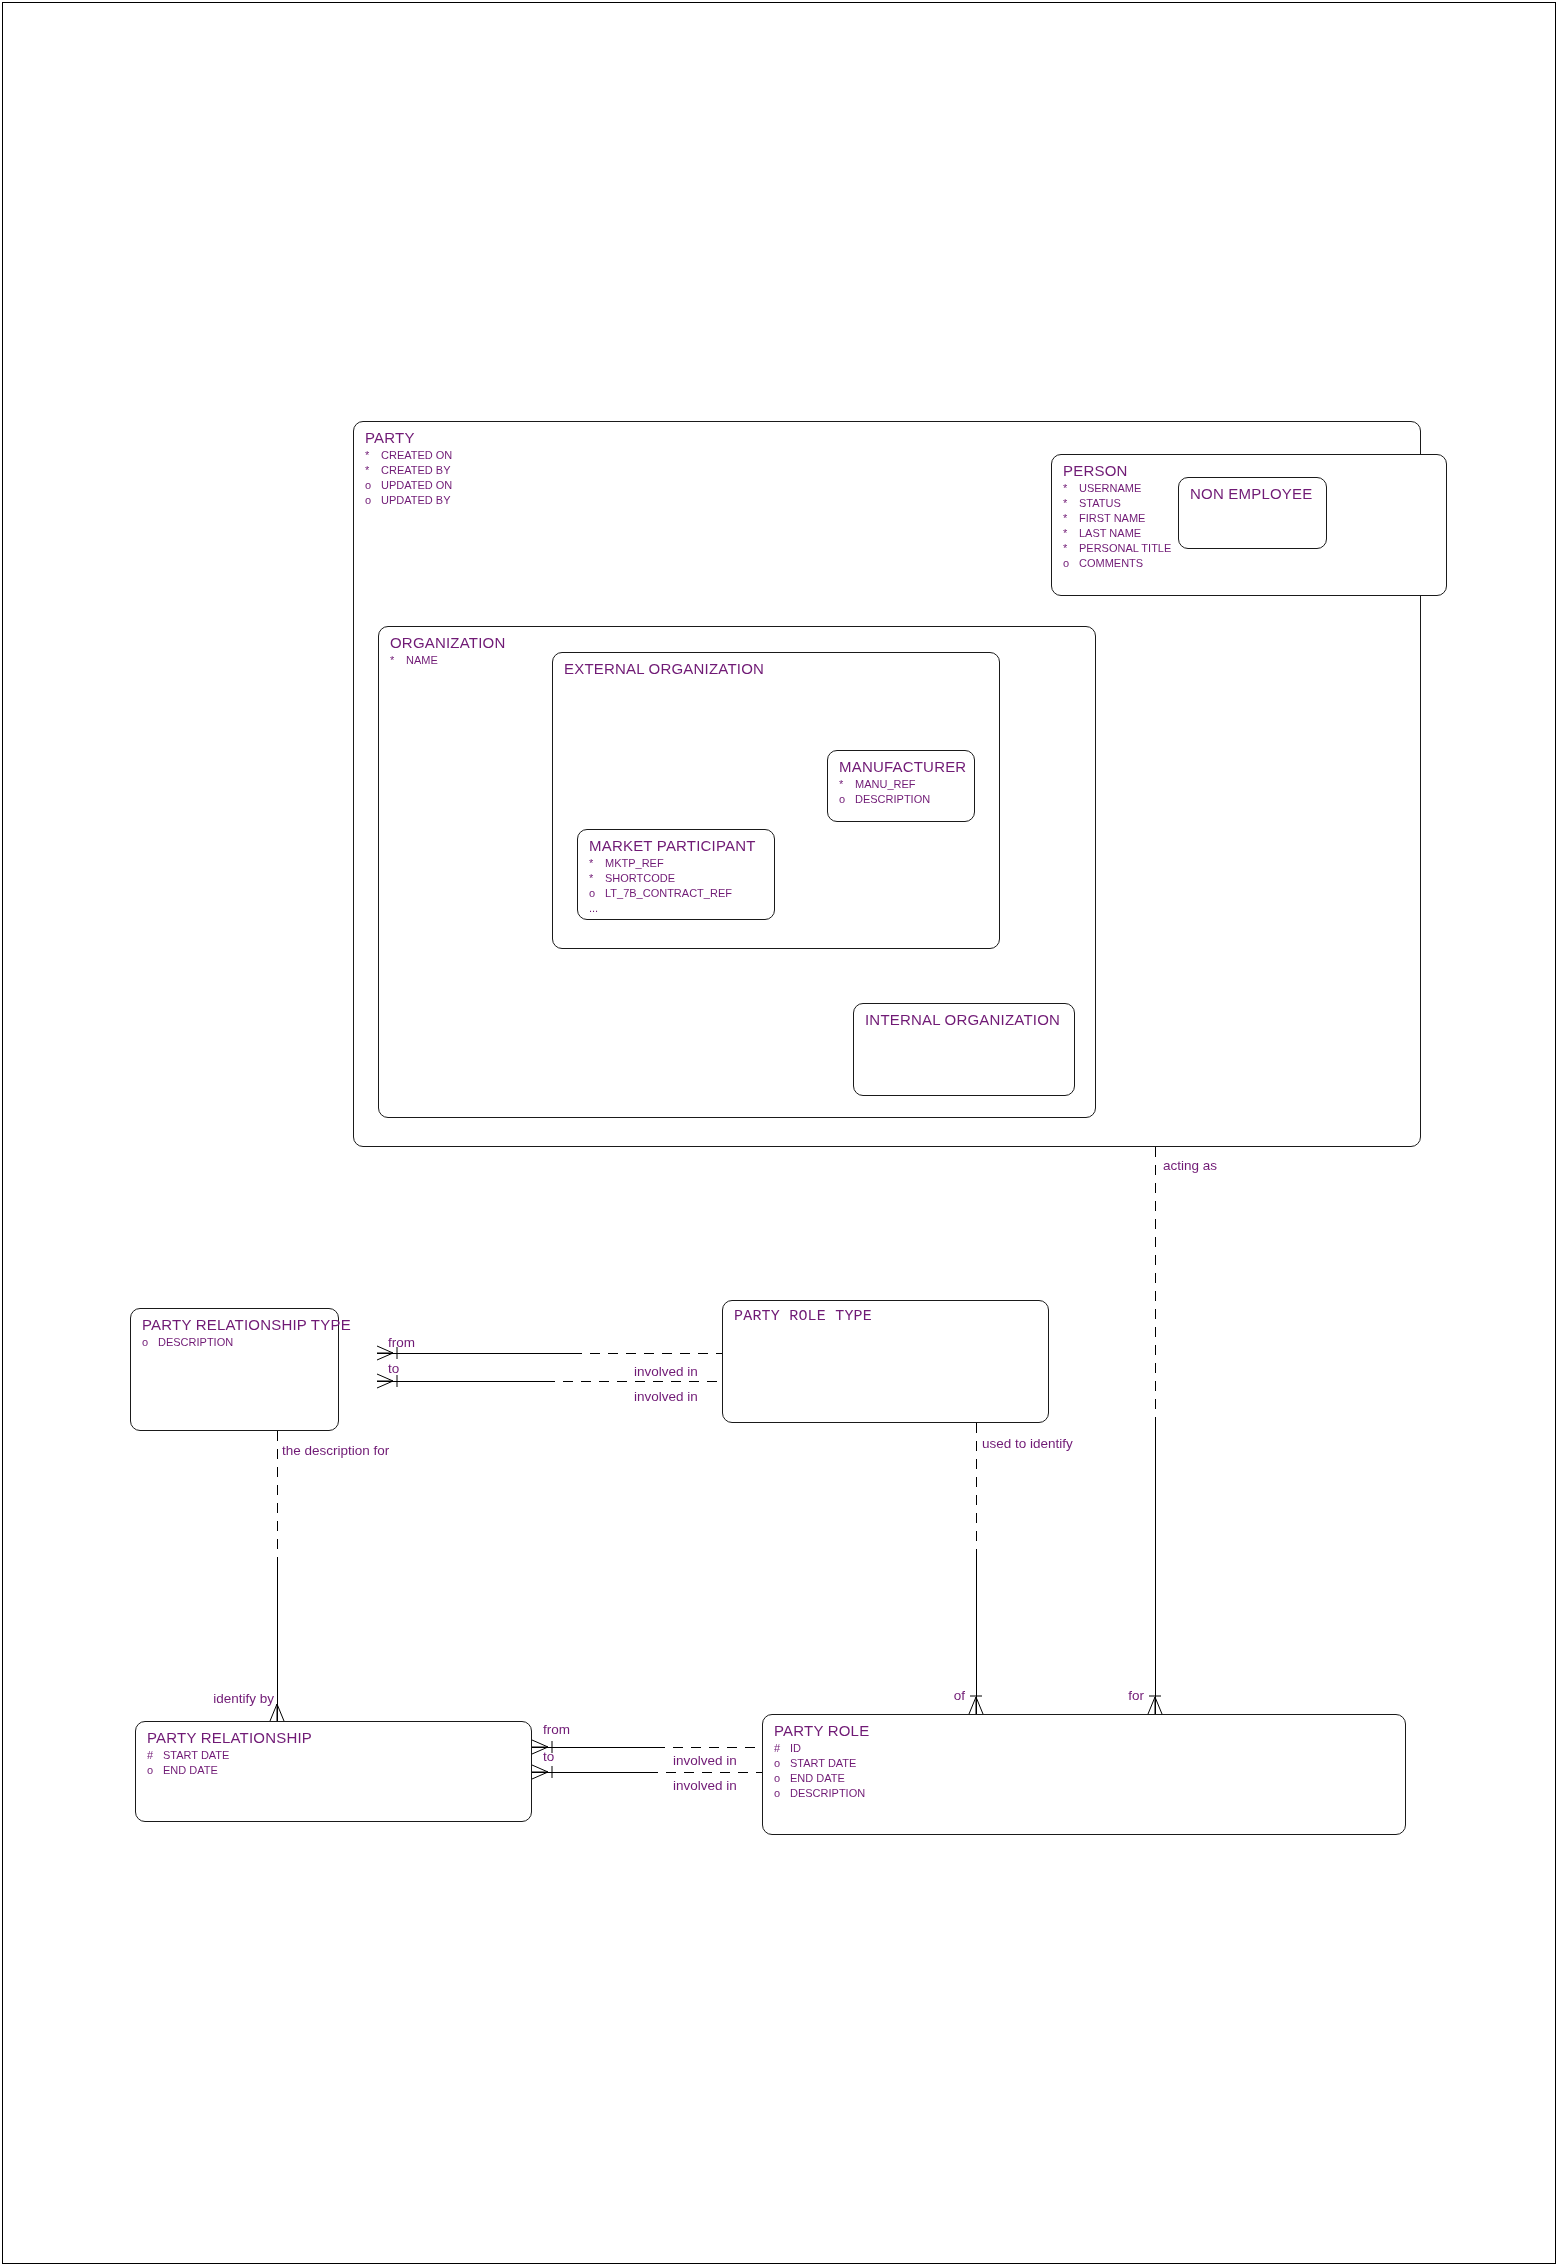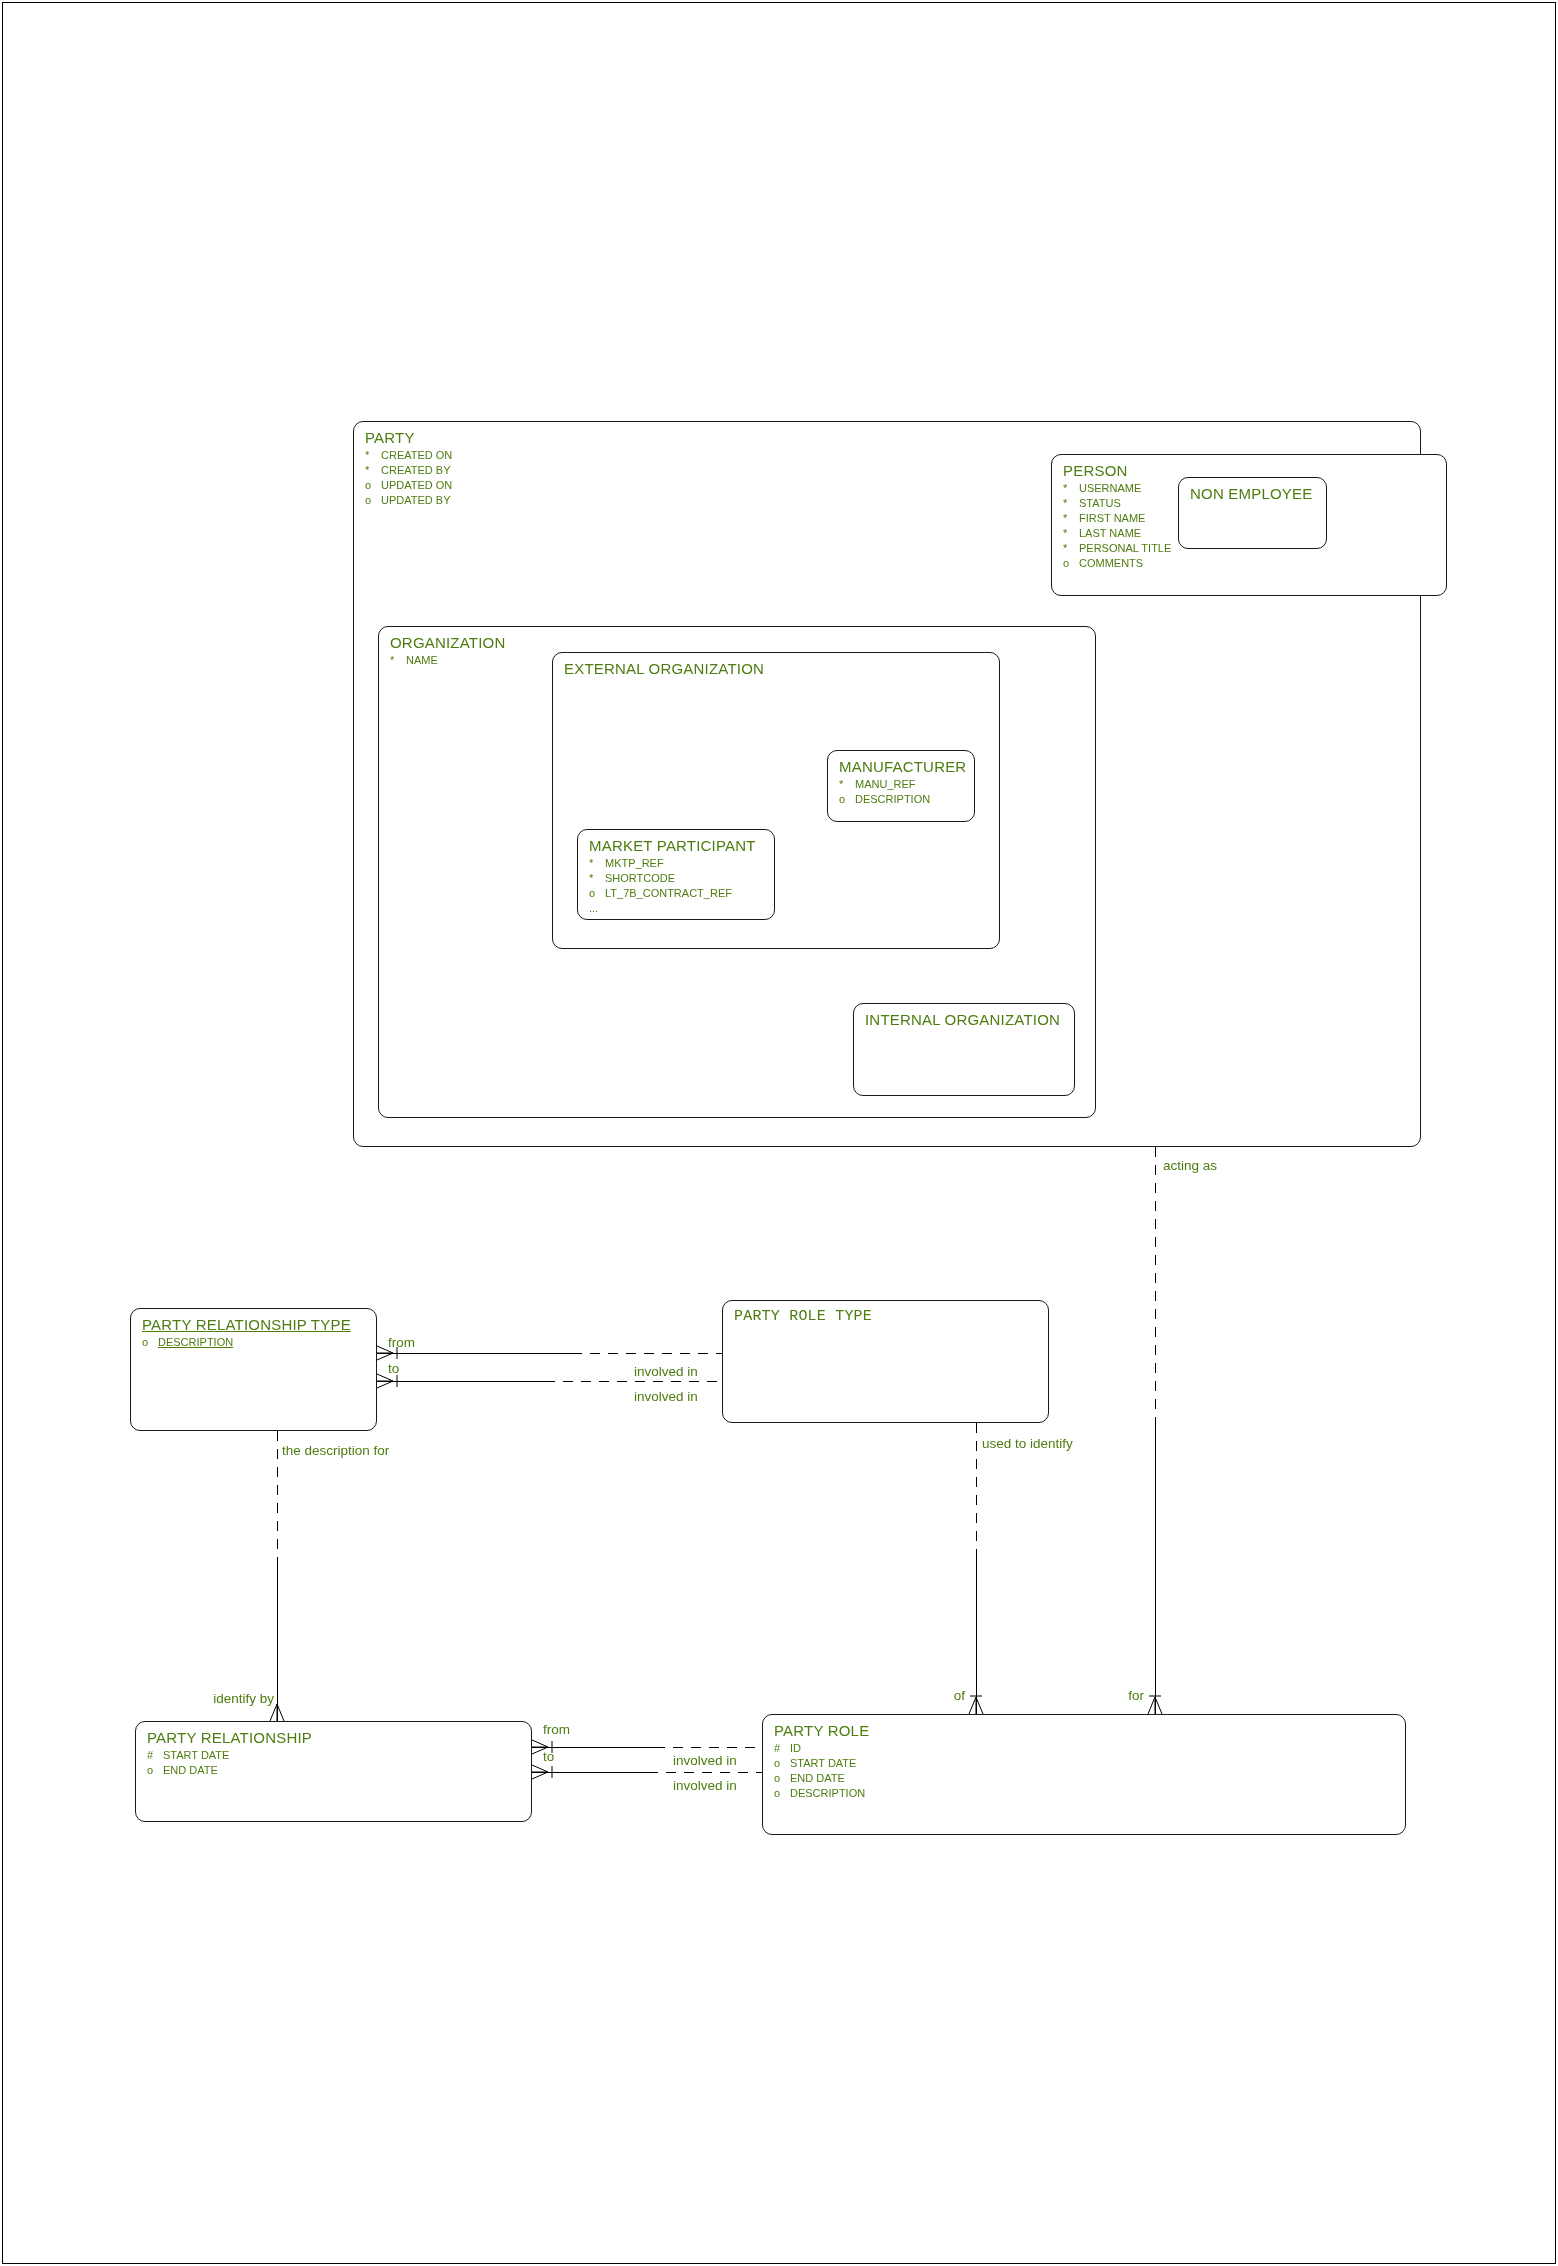--- a/index.html
+++ b/index.html
@@ -1,17 +1,17 @@
 <!DOCTYPE html>
 <html><head>
 <meta charset="utf-8">
 <style>
   html,body{margin:0;padding:0;background:#fff;}
   .canvas{position:relative;width:1558px;height:2266px;background:#ffffff;
-          font-family:"Liberation Sans",sans-serif;color:#4d7c0f;overflow:hidden;}
+          font-family:"Liberation Sans",sans-serif;color:#701a75;overflow:hidden;}
   .frame{position:absolute;left:2px;top:2px;width:1552px;height:2260px;border:1px solid #000;}
   .entity{position:absolute;border:1px solid #1a1a1a;border-radius:10px;background:#fff;
           box-sizing:border-box;padding:6px 10px 0 11px;}
   .etitle{font-size:15px;line-height:19px;letter-spacing:.2px;white-space:nowrap;}
   .attrs{margin-top:1px;}
   .attr{font-size:11px;line-height:15px;white-space:nowrap;}
   .attr .m{display:inline-block;width:16px;}
   .clabel{position:absolute;font-size:13.5px;line-height:16px;white-space:nowrap;}
   .ra{transform:translateX(-100%);}
   .solid-h{position:absolute;height:1px;background:#000;}
@@ -81,21 +81,21 @@
       <div class="attr"><span class="m">*</span><span>SHORTCODE</span></div>
       <div class="attr"><span class="m">o</span><span>LT_7B_CONTRACT_REF</span></div>
       <div class="attr"><span class="m">...</span><span></span></div>
     </div>
   </div>
 
   <div class="entity" style="left:853px;top:1003px;width:222px;height:93px;">
     <div class="etitle">INTERNAL ORGANIZATION</div>
   </div>
 
-  <div class="entity" style="left:130px;top:1308px;width:247px;height:123px;text-decoration:underline;">
+  <div class="entity" style="left:130px;top:1308px;width:209px;height:123px;">
     <div class="etitle">PARTY RELATIONSHIP TYPE</div>
     <div class="attrs">
       <div class="attr"><span class="m">o</span><span>DESCRIPTION</span></div>
     </div>
   </div>
 
   <div class="entity" style="left:722px;top:1300px;width:327px;height:123px;font-family:Liberation Mono, monospace;">
     <div class="etitle">PARTY ROLE TYPE</div>
   </div>
 

